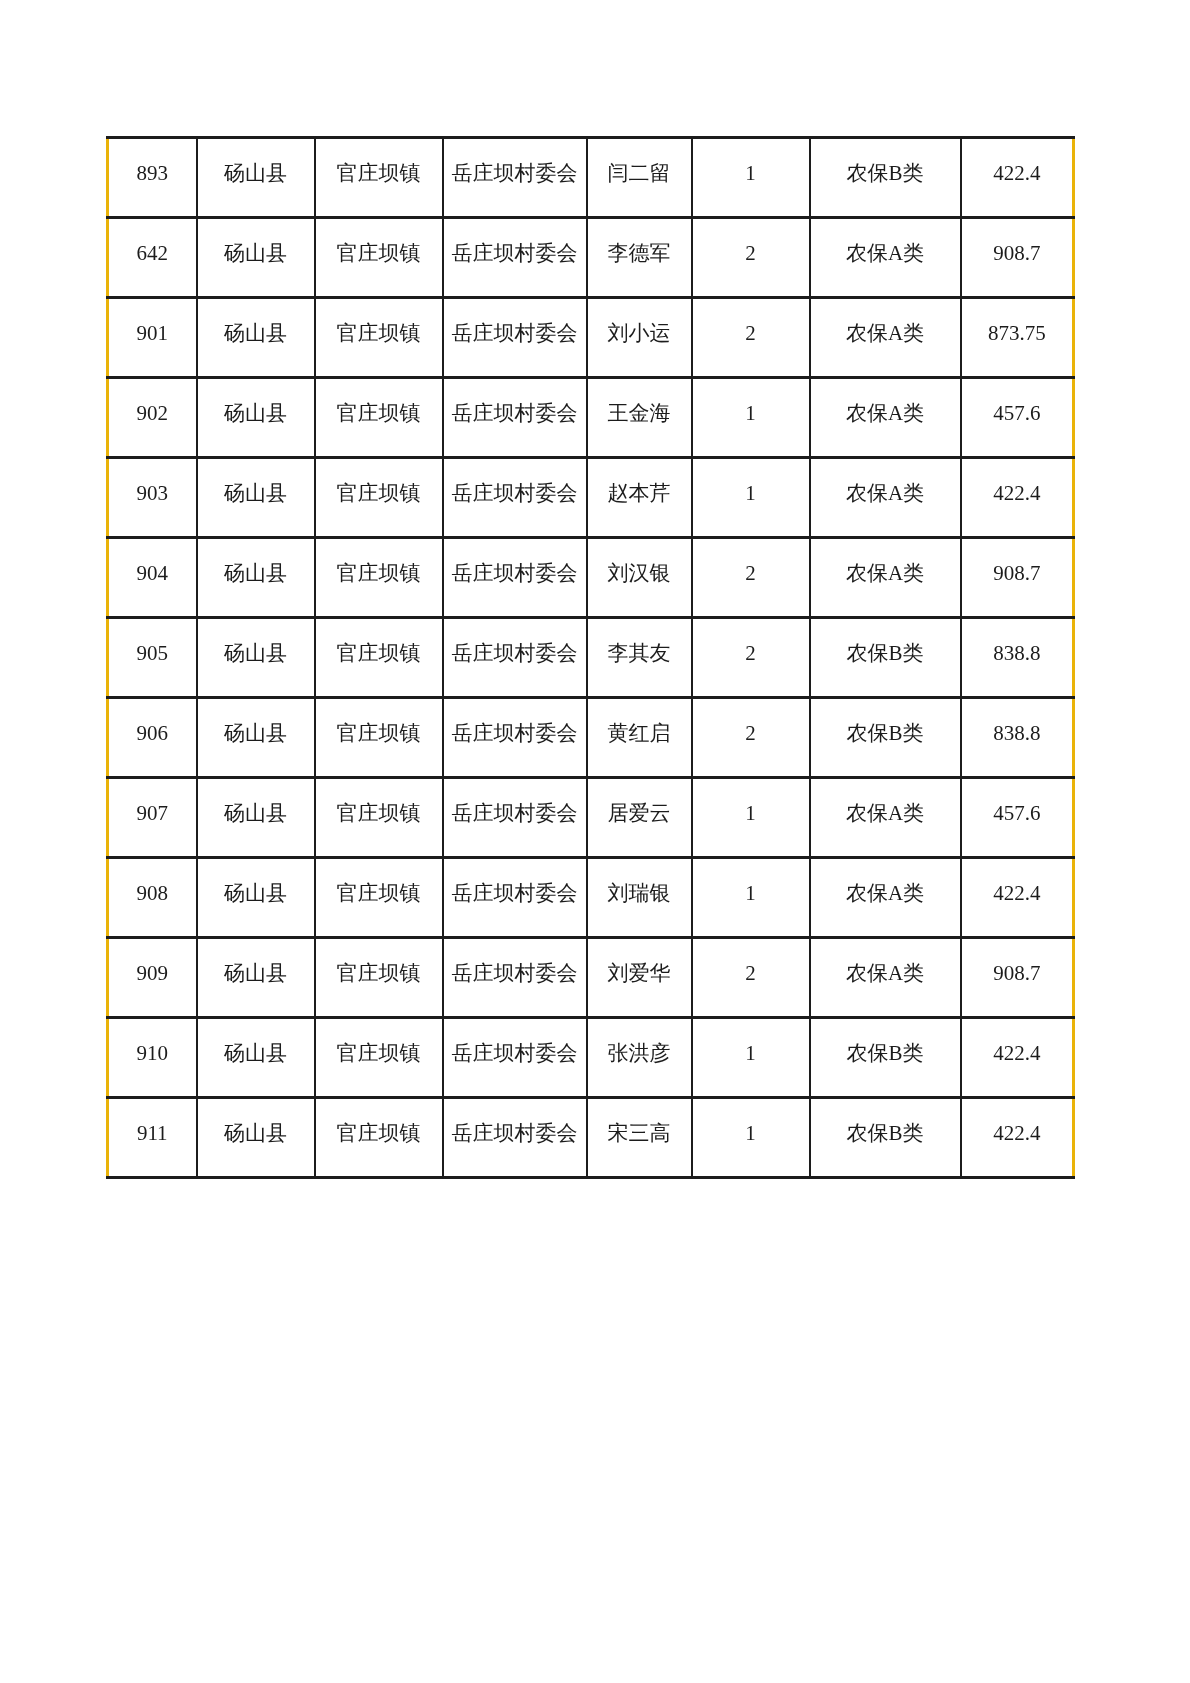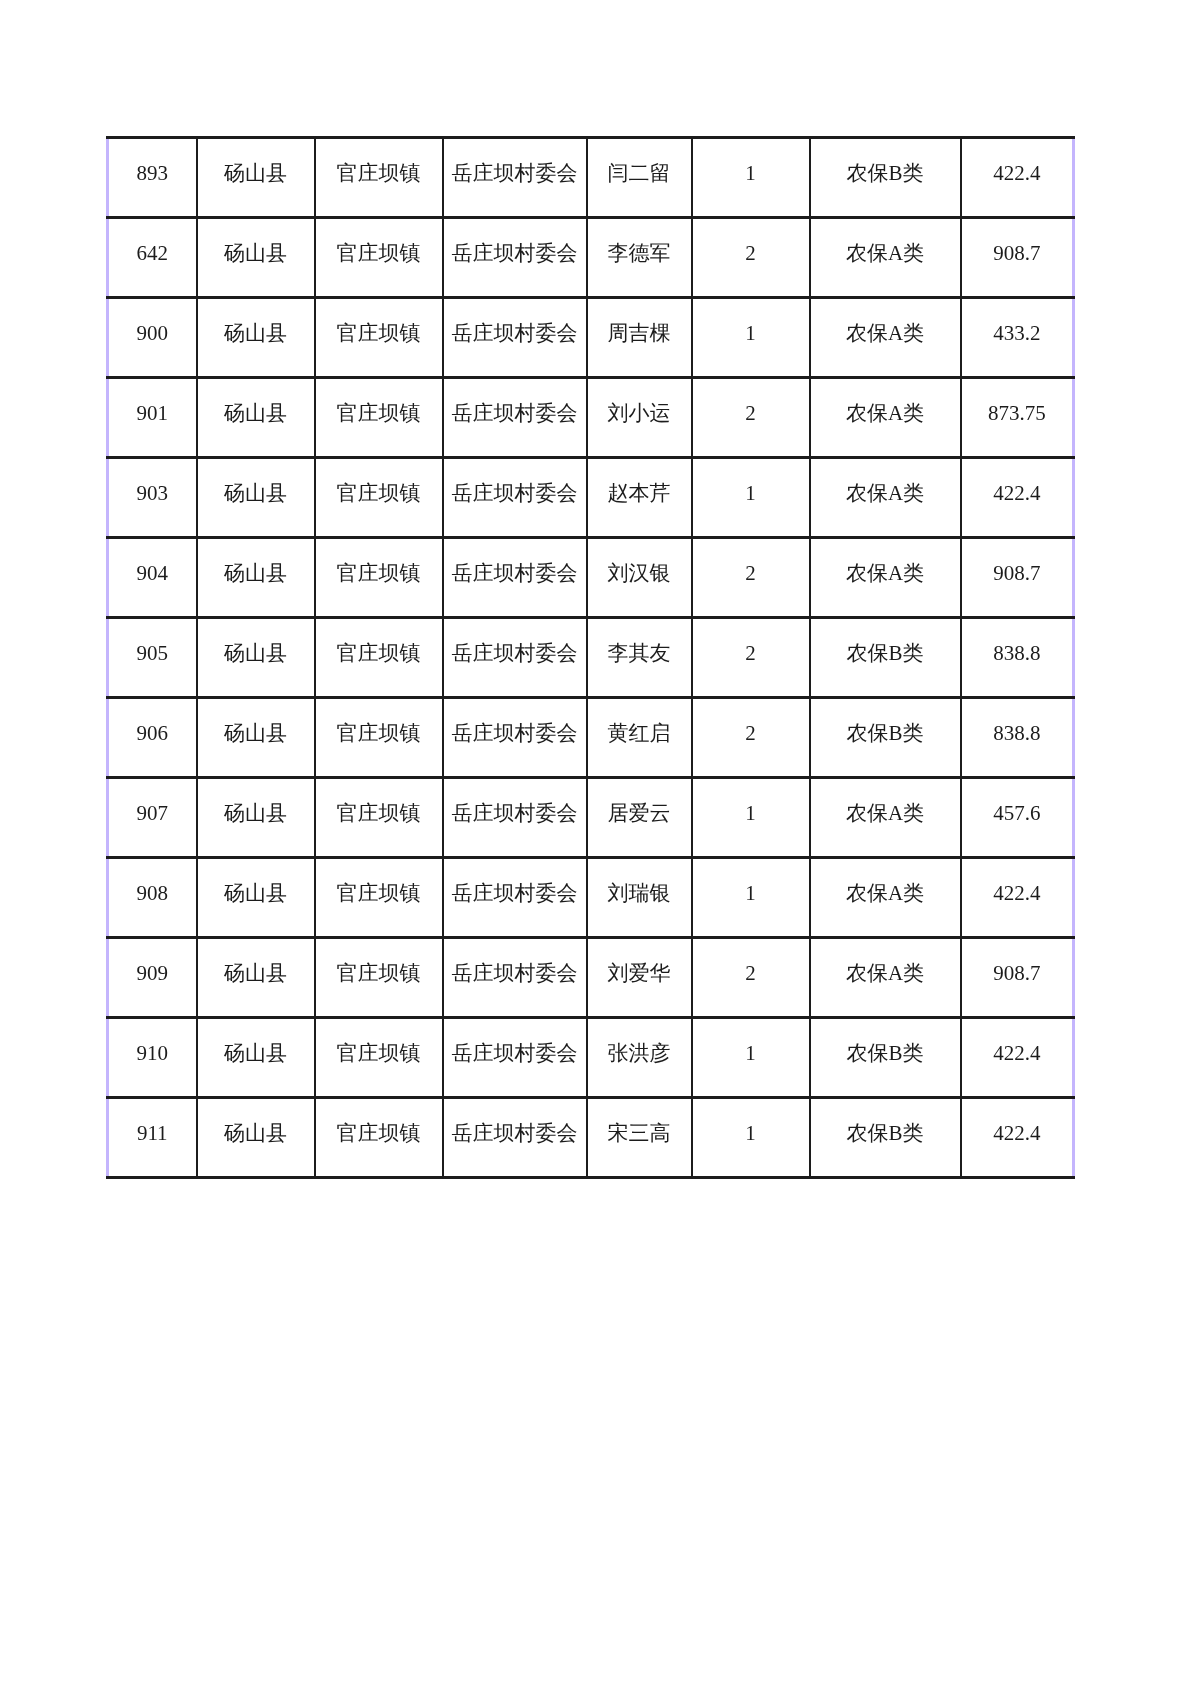--- a/index.html
+++ b/index.html
@@ -19,21 +19,21 @@
   }
   .table-wrap {
     position: absolute;
     left: 106px;
     top: 136px;
   }
   table.grid {
     border-collapse: collapse;
     table-layout: fixed;
     width: 966px;
-    border: 3px solid #c4b5fd;
+    border: 3px solid #eab308;
   }
   table.grid td {
     border: 2px solid #1c1c1c;
     border-top-width: 3px;
     border-bottom-width: 3px;
     height: 69px;
     text-align: center;
     vertical-align: middle;
     font-size: 21px;
     line-height: 1;
@@ -73,38 +73,38 @@
             <td>642</td>
             <td>砀山县</td>
             <td>官庄坝镇</td>
             <td>岳庄坝村委会</td>
             <td>李德军</td>
             <td>2</td>
             <td>农保A类</td>
             <td>908.7</td>
           </tr>
           <tr>
-            <td>900</td>
-            <td>砀山县</td>
-            <td>官庄坝镇</td>
-            <td>岳庄坝村委会</td>
-            <td>周吉棵</td>
-            <td>1</td>
-            <td>农保A类</td>
-            <td>433.2</td>
-          </tr>
-          <tr>
             <td>901</td>
             <td>砀山县</td>
             <td>官庄坝镇</td>
             <td>岳庄坝村委会</td>
             <td>刘小运</td>
             <td>2</td>
             <td>农保A类</td>
             <td>873.75</td>
+          </tr>
+          <tr>
+            <td>902</td>
+            <td>砀山县</td>
+            <td>官庄坝镇</td>
+            <td>岳庄坝村委会</td>
+            <td>王金海</td>
+            <td>1</td>
+            <td>农保A类</td>
+            <td>457.6</td>
           </tr>
           <tr>
             <td>903</td>
             <td>砀山县</td>
             <td>官庄坝镇</td>
             <td>岳庄坝村委会</td>
             <td>赵本芹</td>
             <td>1</td>
             <td>农保A类</td>
             <td>422.4</td>

